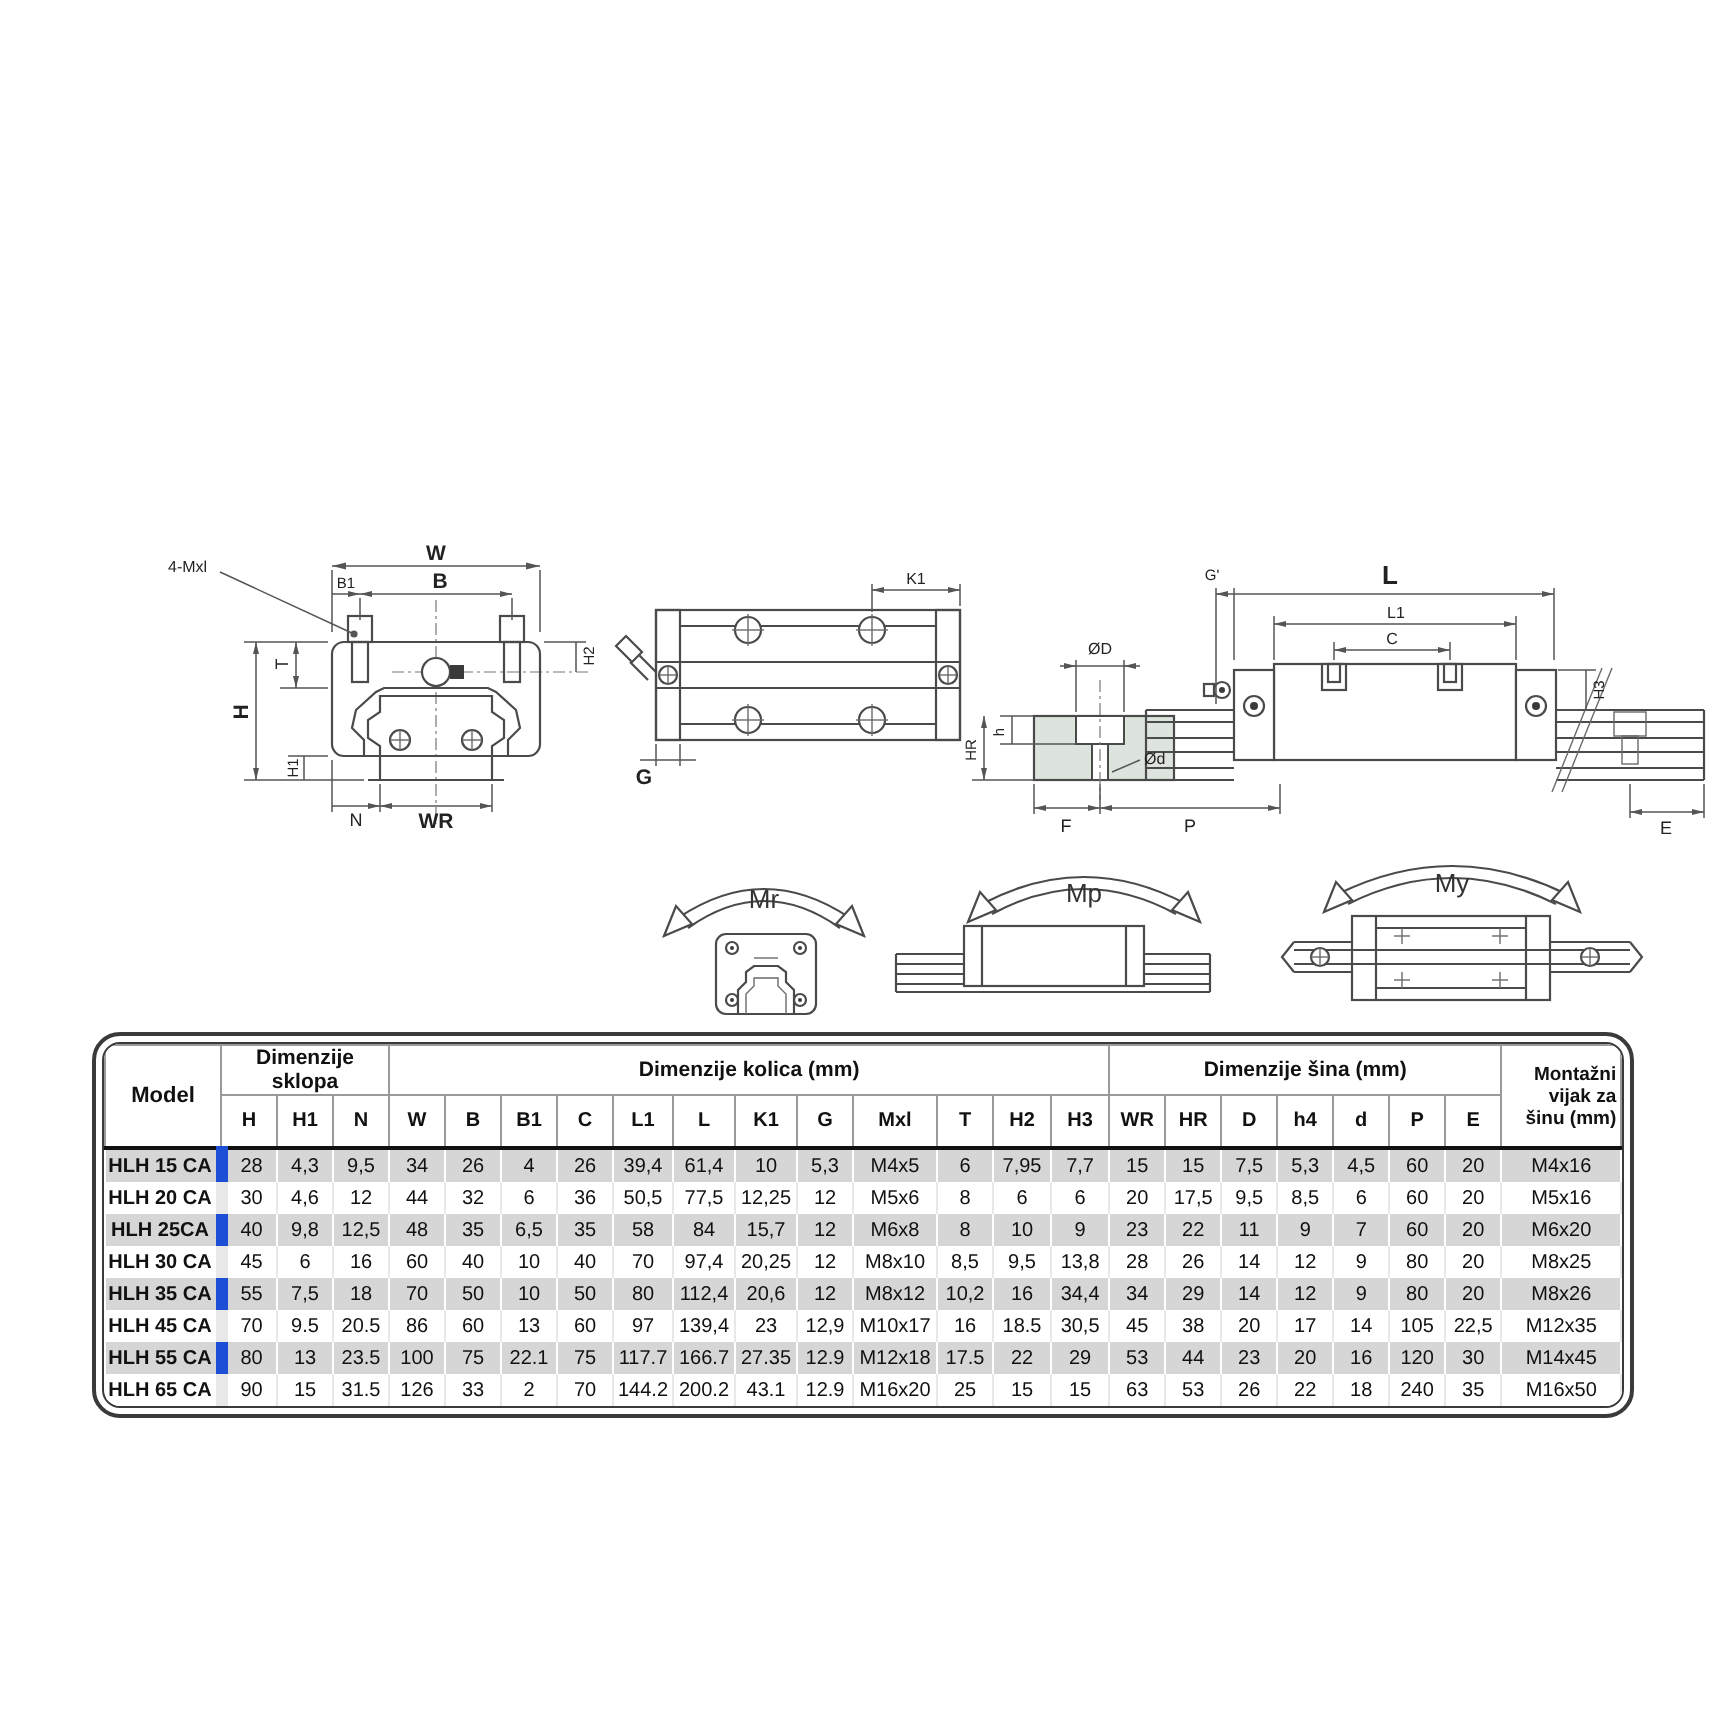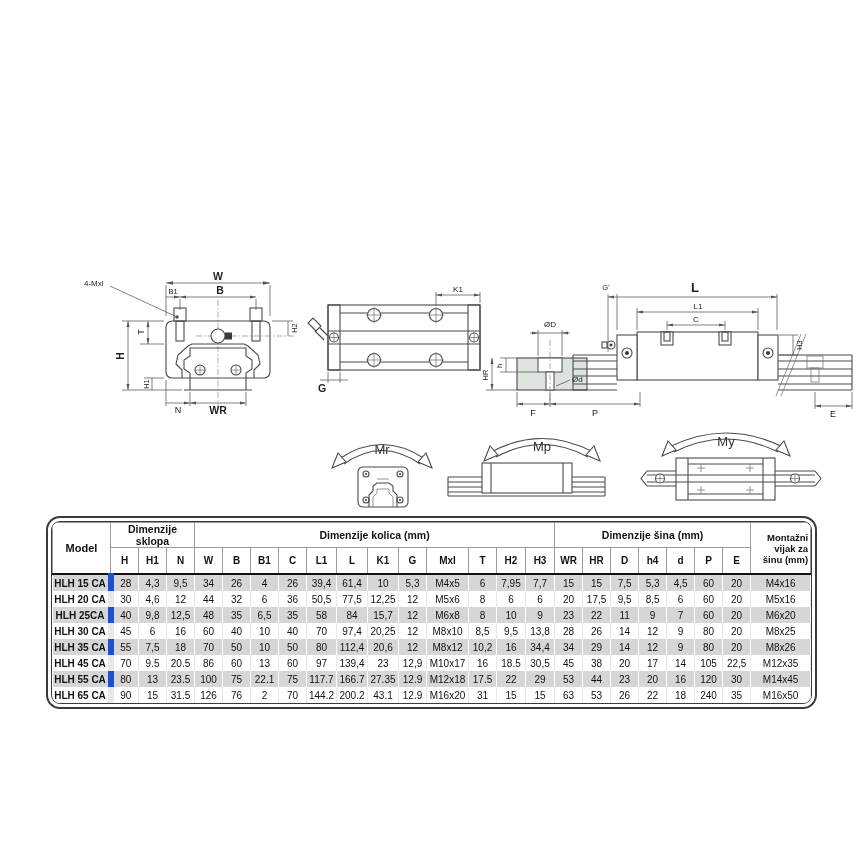--- a/index.html
+++ b/index.html
@@ -625,29 +625,29 @@
               <td>120</td>
               <td>30</td>
               <td>M14x45</td>
             </tr>
             <tr>
               <td class="model-cell">HLH 65 CA</td>
               <td>90</td>
               <td>15</td>
               <td>31.5</td>
               <td>126</td>
-              <td>76</td>
+              <td>33</td>
               <td>2</td>
               <td>70</td>
               <td>144.2</td>
               <td>200.2</td>
               <td>43.1</td>
               <td>12.9</td>
               <td>M16x20</td>
-              <td>31</td>
+              <td>25</td>
               <td>15</td>
               <td>15</td>
               <td>63</td>
               <td>53</td>
               <td>26</td>
               <td>22</td>
               <td>18</td>
               <td>240</td>
               <td>35</td>
               <td>M16x50</td>

